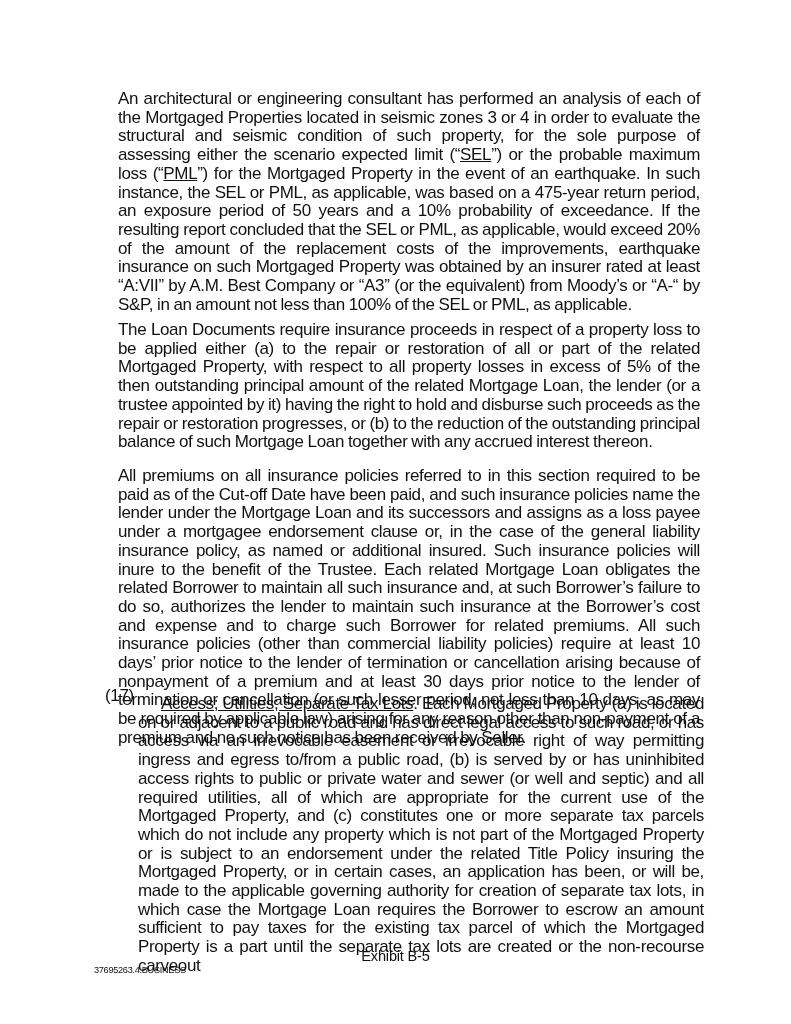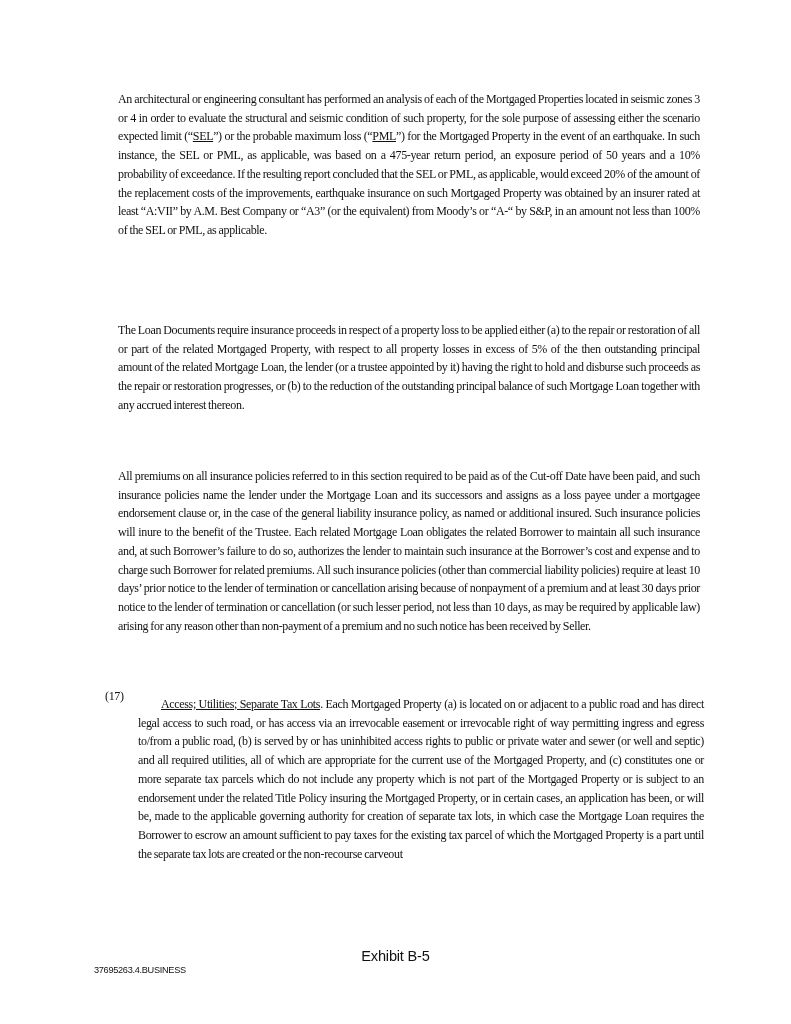--- a/index.html
+++ b/index.html
@@ -1,18 +1,18 @@
 <!DOCTYPE html>
 <html><head>
 <meta charset="utf-8">
 <style>
   html, body { margin: 0; padding: 0; background: #ffffff; }
   body { width: 791px; height: 1024px; position: relative; overflow: hidden; }
   .page { position: absolute; left: 0; top: 0; width: 791px; height: 1024px; background: #fff; color: #111; font-family: "Liberation Sans", sans-serif; }
-  .body-text { font-size: 12px; line-height: 18.7px; text-align: justify; text-align-last: left; letter-spacing: -0.35px; word-spacing: -0.5px; font-family: Liberation Serif, serif; }
+  .body-text { font-size: 17px; line-height: 18.7px; text-align: justify; text-align-last: left; letter-spacing: -0.35px; word-spacing: -0.5px; }
   .para { position: absolute; left: 118px; width: 582px; margin: 0; }
   #p1 { top: 90px; }
   #p2 { top: 321px; }
   #p3 { top: 467px; }
   .item { position: absolute; left: 105px; top: 687px; width: 607px; }
   .item-number { position: absolute; left: 0; top: 0; }
   .item-text { margin: 8px; padding-left: 25px; text-indent: 23px; }
   .u { text-decoration: underline; }
   .footer-center { position: absolute; left: 0; width: 791px; top: 948px; text-align: center; font-size: 14.6px; letter-spacing: -0.2px; }
   .footer-id { position: absolute; left: 94px; top: 965px; font-size: 9.2px; letter-spacing: -0.3px; }

